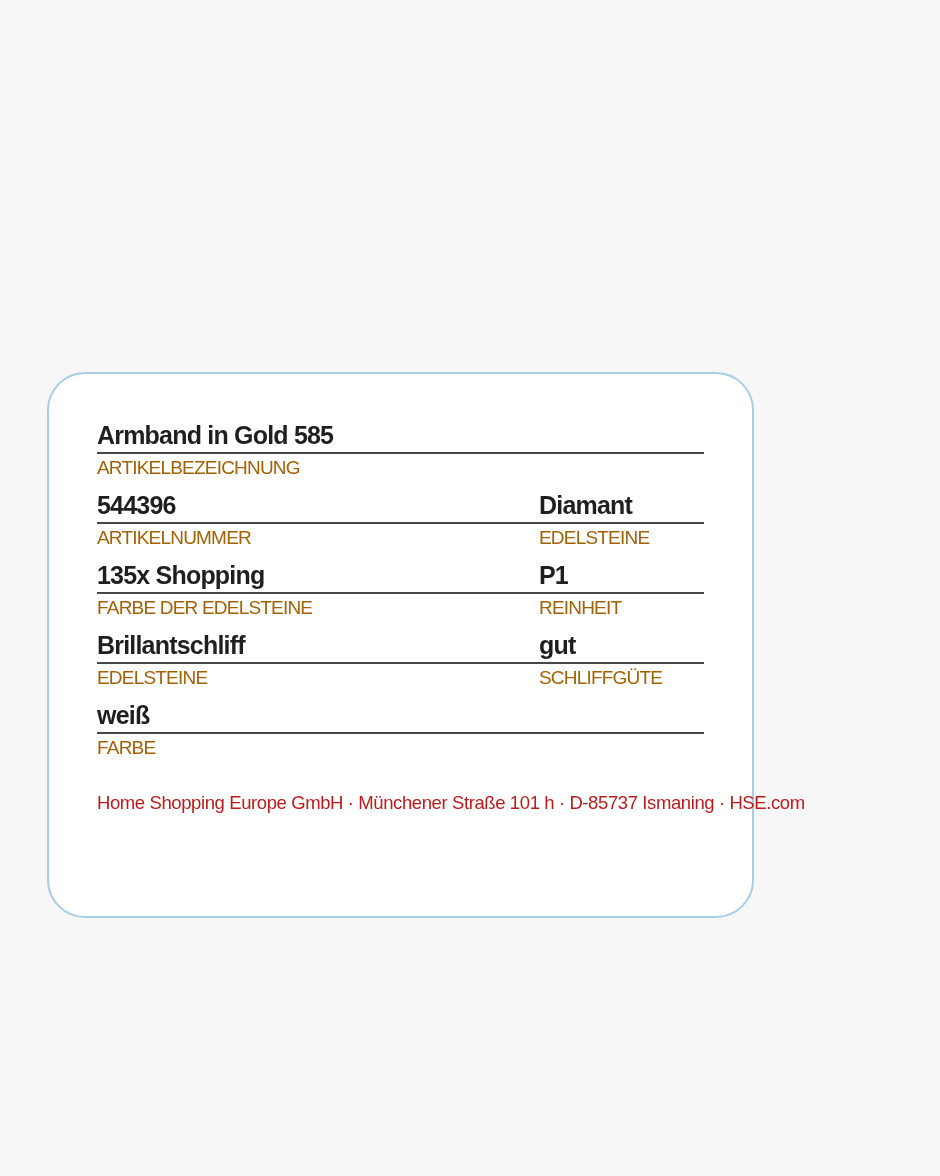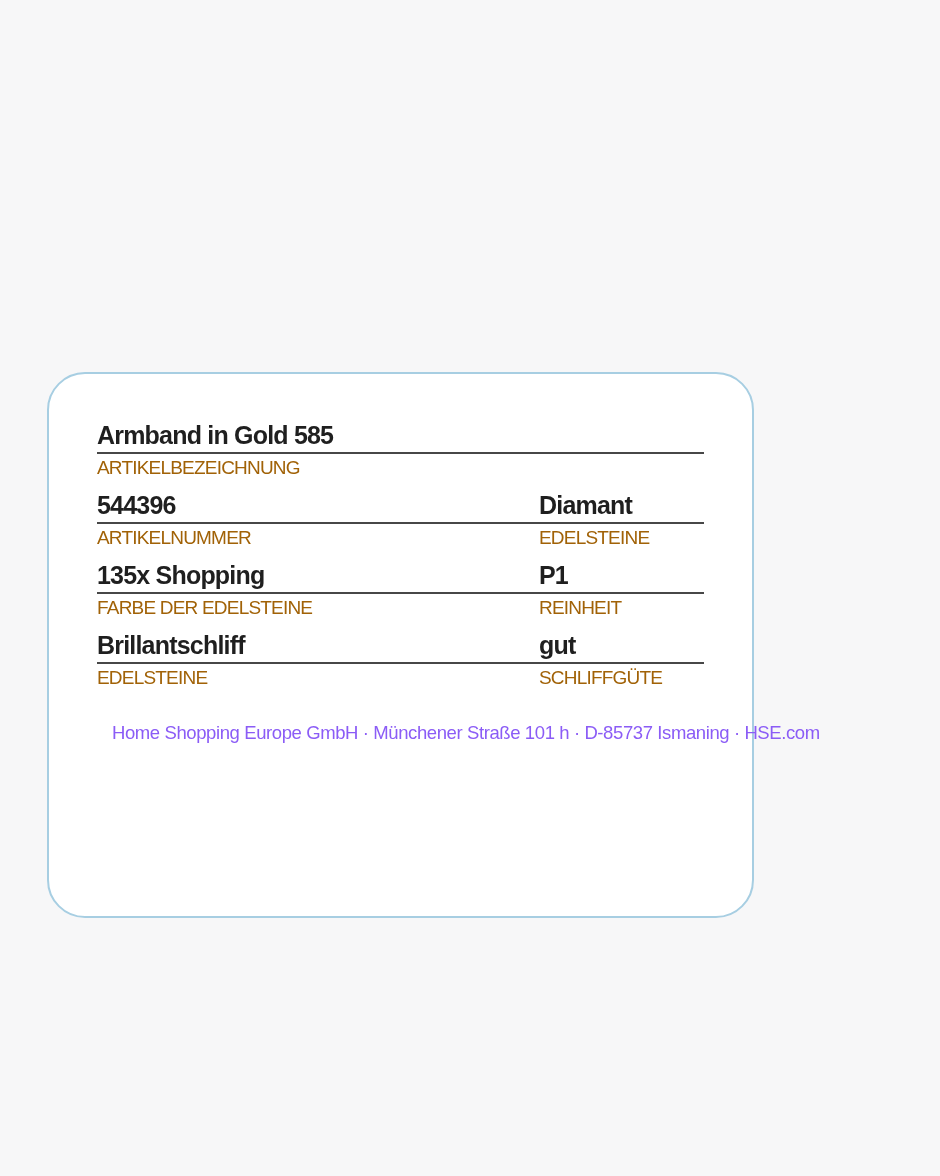--- a/index.html
+++ b/index.html
@@ -61,24 +61,23 @@
   }
   .col2 {
     position: absolute;
     left: 442px;
     top: 0;
   }
   .footer {
     margin-top: 34px;
     font-size: 18.5px;
     line-height: 22px;
-    color: #8b5cf6;
+    color: #b91c1c;
     letter-spacing: -0.4px;
     white-space: nowrap;
-    margin-left: 15px;
   }
 </style>
 </head>
 <body>
 
 <div class="spec-card">
 
   <div class="row">
     <div class="vals">
       <span class="value">Armband in Gold 585</span>
@@ -118,17 +117,26 @@
       <span class="value">Brillantschliff</span>
       <span class="value col2">gut</span>
     </div>
     <div class="rule"></div>
     <div class="labels">
       <span class="label">EDELSTEINE</span>
       <span class="label col2">SCHLIFFGÜTE</span>
     </div>
   </div>
 
+  <div class="row">
+    <div class="vals">
+      <span class="value">weiß</span>
+    </div>
+    <div class="rule"></div>
+    <div class="labels">
+      <span class="label">FARBE</span>
+    </div>
+  </div>
 
 
   <div class="footer">Home Shopping Europe GmbH · Münchener Straße 101 h · D-85737 Ismaning · HSE.com</div>
 
 </div>
 
 </body></html>

